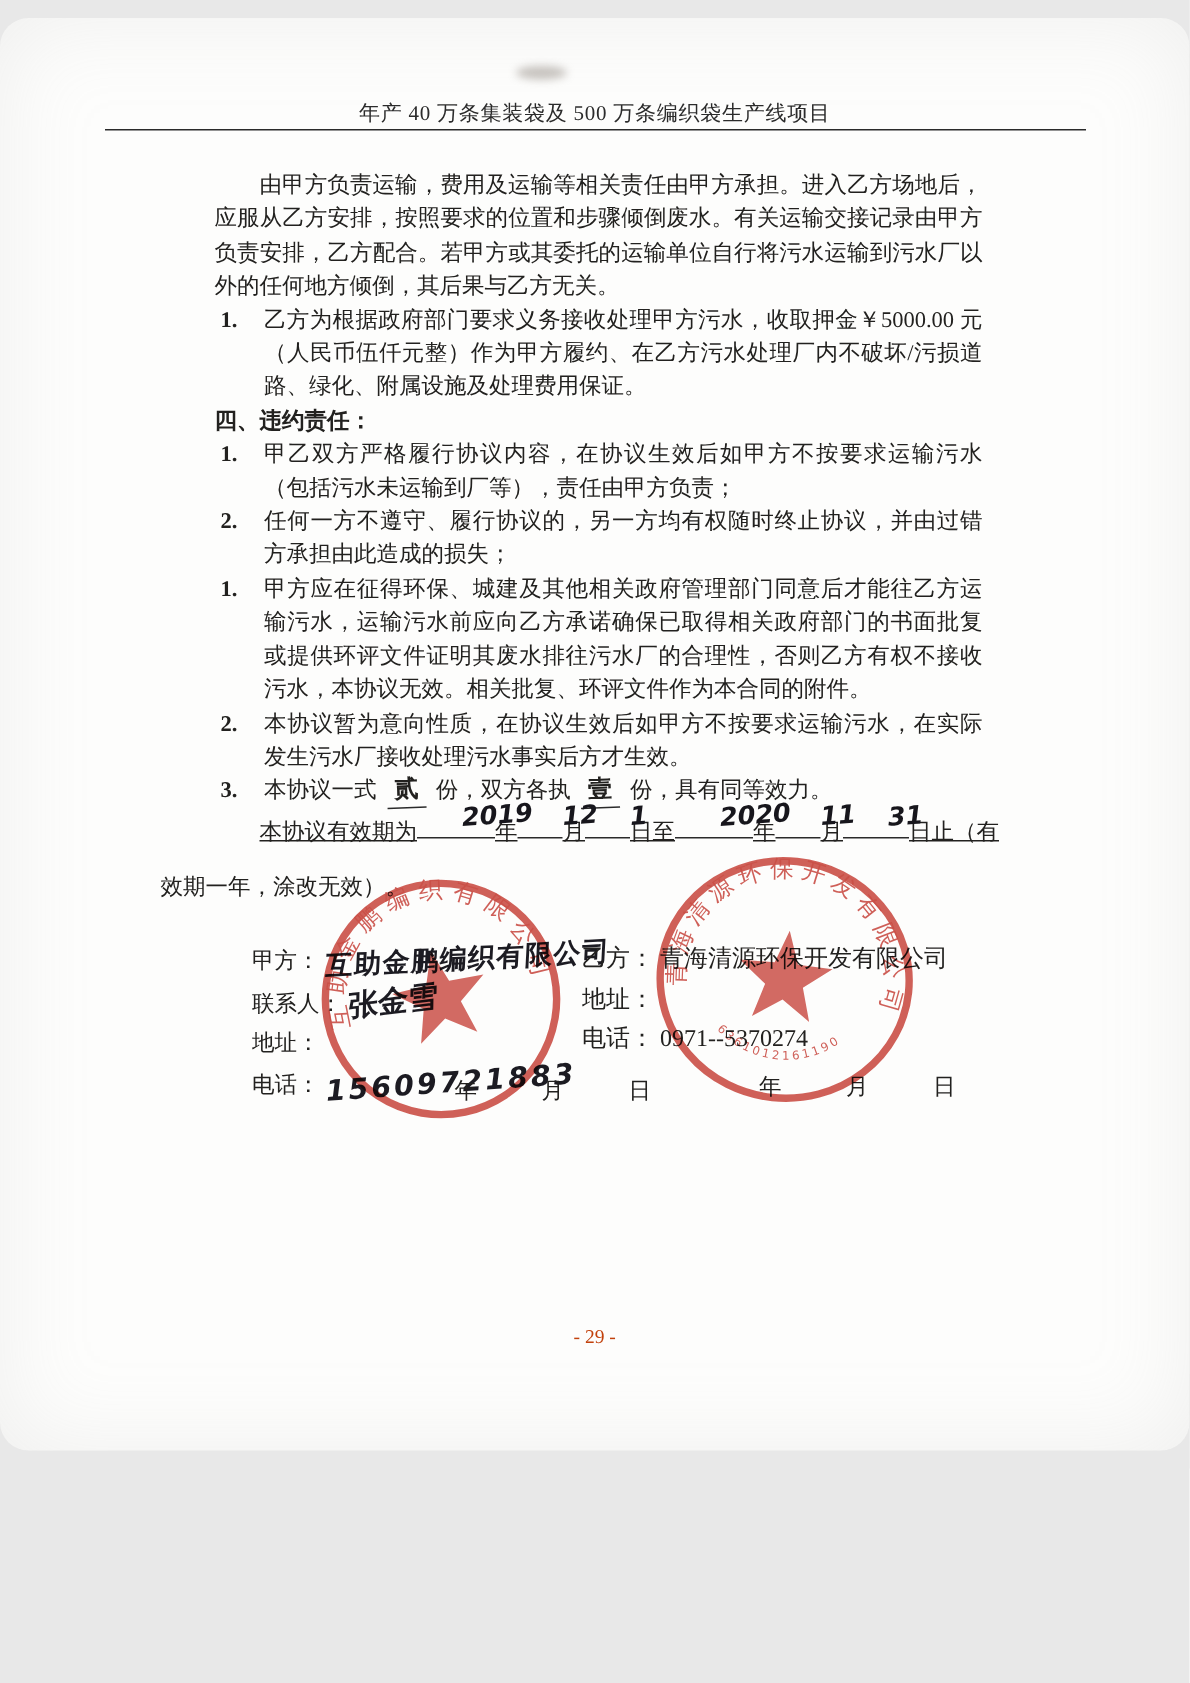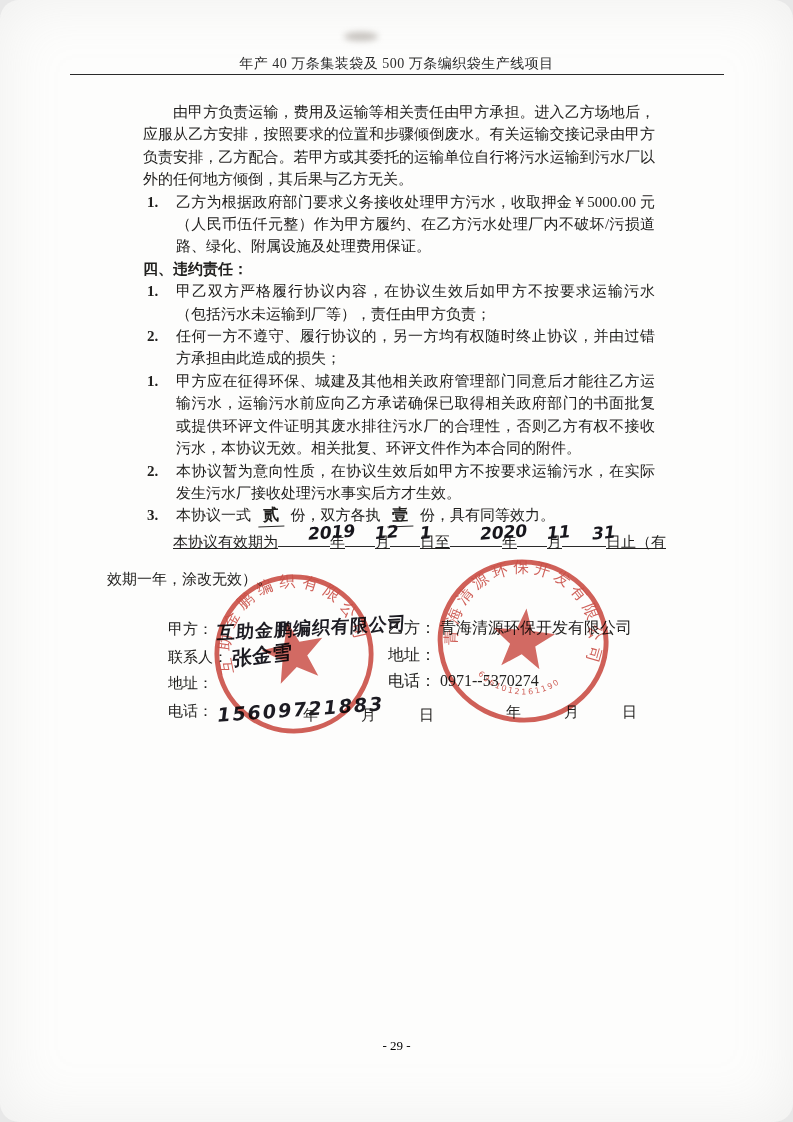--- a/index.html
+++ b/index.html
@@ -1,19 +1,19 @@
 <!DOCTYPE html>
 <html><head>
 <meta charset="utf-8">
 <style>
   html,body{margin:0;padding:0;background:#e8e8e8;}
   .page{
     position:relative;
-    width:793px;height:1122px;
-    margin:0 auto;
+    width:793px;height:955px;
+    margin:12px auto;
     background:#fdfdfc;
     box-shadow:inset 0 0 60px rgba(180,180,175,.18);
     font-family:"Liberation Serif","DejaVu Serif",serif;
     color:#22211f;
     overflow:hidden;
     border-radius:19px;
   }
   
   .header-title{
     position:absolute;top:55px;left:0;width:100%;
@@ -68,21 +68,21 @@
   .hw-phone{font-size:19px;font-style:italic;letter-spacing:2px;transform:rotate(-4deg);}
   .date-left{position:absolute;left:303px;top:706px;font-size:15px;letter-spacing:14px;}
   .date-right{position:absolute;left:506px;top:703px;font-size:15px;letter-spacing:14px;}
   
   .stamp{position:absolute;mix-blend-mode:multiply;opacity:.88;}
   .stamp-a{left:210px;top:570px;transform:rotate(-12deg);}
   .stamp-b{left:434px;top:556px;transform:rotate(6deg);}
   
   .footer{
     position:absolute;left:0;bottom:68px;width:100%;
-    text-align:center;font-size:13px;color:#000000;
+    text-align:center;font-size:13px;color:#c2410c;
   }
 </style>
 </head>
 <body>
 
 <div class="page">
 
   <div class="smudge"></div>
 
   <div class="header-title">年产 40 万条集装袋及 500 万条编织袋生产线项目</div>

